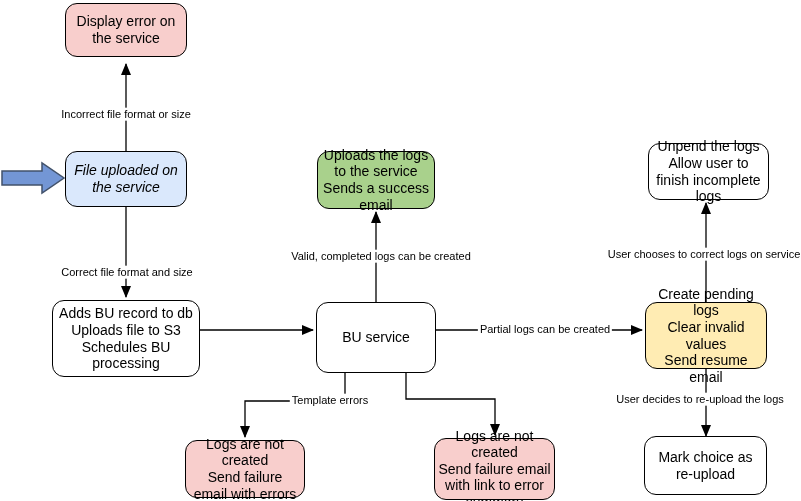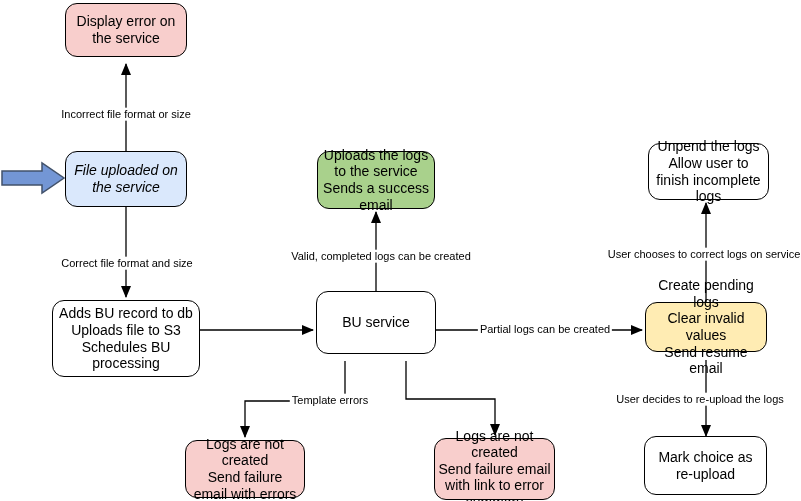--- a/index.html
+++ b/index.html
@@ -53,57 +53,57 @@
   <div class="node" style="left: 65px; top: 151px; width: 122px; height: 56px; background-color: rgb(218, 232, 252); font-style: italic;">
     <div>File uploaded on the service</div>
   </div>
 
   <div class="node" style="left:52px;top:300px;width:148px;height:77px;">
     <div>Adds BU record to db</div>
     <div>Uploads file to S3</div>
     <div>Schedules BU processing</div>
   </div>
 
-  <div class="node" style="left:316px;top:291px;width:120px;height:63px;">
+  <div class="node" style="left:316px;top:302px;width:120px;height:71px;">
     <div>BU service</div>
   </div>
 
   <div class="node" style="left: 317px; top: 151px; width: 118px; height: 58px; background-color: rgb(169, 209, 140);">
     <div>Uploads the logs to the service</div>
     <div>Sends a success email</div>
   </div>
 
   <div class="node" style="left: 185px; top: 440px; width: 120px; height: 58px; background-color: rgb(248, 206, 204);">
     <div>Logs are not created</div>
     <div>Send failure email with errors</div>
   </div>
 
   <div class="node" style="left: 434px; top: 438px; width: 121px; height: 62px; background-color: rgb(248, 206, 204);">
     <div>Logs are not created</div>
     <div>Send failure email with link to error summary</div>
   </div>
 
-  <div class="node" style="left: 645px; top: 302px; width: 122px; height: 50px; background-color: rgb(255, 236, 179); align-items: flex-end;">
+  <div class="node" style="left: 645px; top: 302px; width: 122px; height: 67px; background-color: rgb(255, 236, 179); align-items: flex-end;">
     <div>Create pending logs</div>
     <div>Clear invalid values</div>
     <div>Send resume email</div>
   </div>
 
   <div class="node" style="left:648px;top:143px;width:121px;height:57px;">
     <div>Unpend the logs</div>
     <div>Allow user to finish incomplete logs</div>
   </div>
 
   <div class="node" style="left:644px;top:436px;width:123px;height:59px;">
     <div>Mark choice as re-upload</div>
   </div>
 
   <span class="elabel" style="left:126px;top:114px;">Incorrect file format or size</span>
 
-  <span class="elabel" style="left:127px;top:263px;">Correct file format and size</span>
+  <span class="elabel" style="left:127px;top:272px;">Correct file format and size</span>
 
   <span class="elabel" style="left:381px;top:256px;">Valid, completed logs can be created</span>
 
   <span class="elabel" style="left:545px;top:329px;">Partial logs can be created</span>
 
   <span class="elabel" style="left:330px;top:400px;">Template errors</span>
 
 
   <span class="elabel" style="left:704px;top:254px;">User chooses to correct logs on service</span>
 

